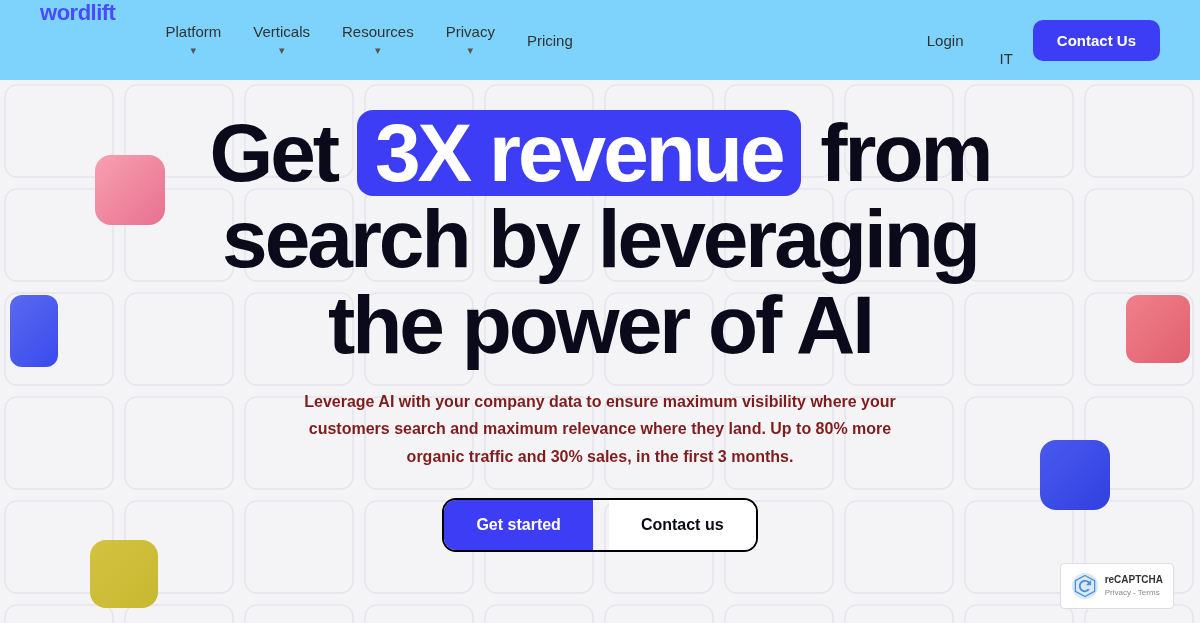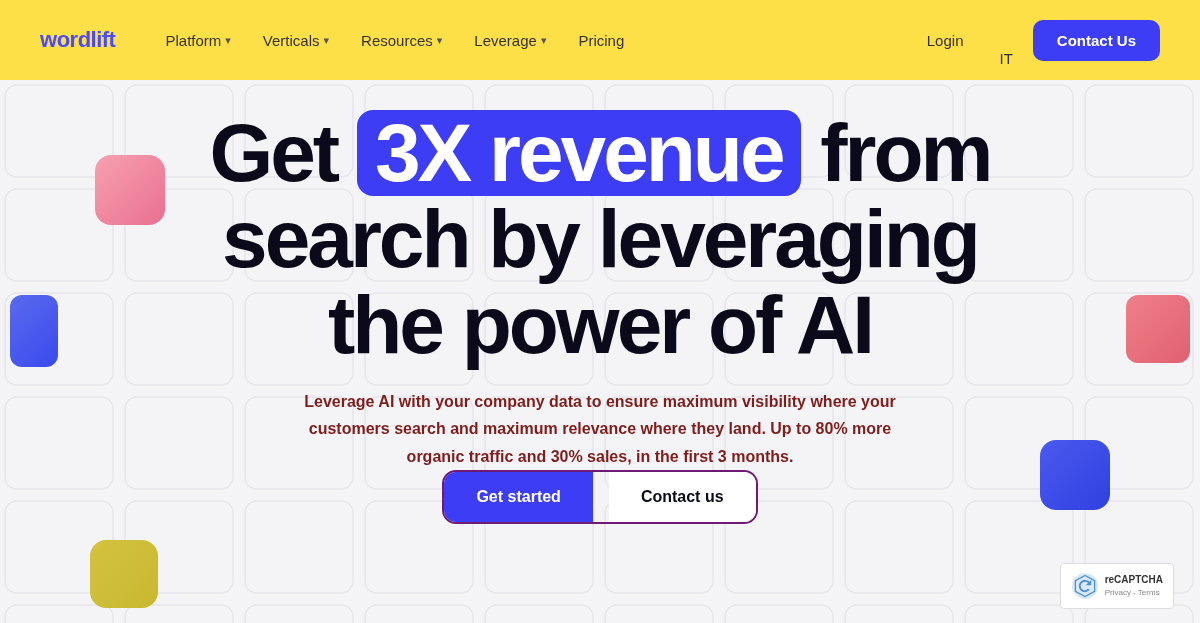--- a/index.html
+++ b/index.html
@@ -11,24 +11,23 @@
       height: 623px;
       overflow: hidden;
       position: relative;
     }
 
     
     nav {
       position: relative;
       z-index: 10;
       display: flex;
-      align-items: center;
       padding: 0 40px;
       height: 80px;
-      background: #fde047;
+      background: #7dd3fc;
     }
 
     .logo {
       font-size: 22px;
       font-weight: 700;
       color: #1a1a2e;
       margin-right: 36px;
       letter-spacing: -0.5px;
     }
     .logo span { color: #4a4aff; }
@@ -43,20 +42,21 @@
     .nav-link {
       padding: 8px 14px;
       font-size: 15px;
       color: #333;
       cursor: pointer;
       border-radius: 6px;
       display: flex;
       align-items: center;
       gap: 4px;
       font-weight: 500;
+      flex-direction: column;
     }
 
     .nav-link .chevron {
       font-size: 11px;
       color: #555;
     }
 
     .nav-right {
       display: flex;
       align-items: center;
@@ -178,23 +178,24 @@
       color: #7f1d1d;
       max-width: 620px;
       line-height: 1.7;
       margin-top: 20px;
       font-weight: 700;
     }
 
     .cta-buttons {
       display: flex;
       gap: 16px;
+      margin-top: 28px;
       border-radius: 14px;
       overflow: hidden;
-      border: 2px solid #701a75;
+      border: 2px solid #000000;
     }
 
     .btn-get-started {
       background: #3d3df5;
       color: #fff;
       border: none;
       padding: 16px 32px;
       font-size: 16px;
       font-weight: 600;
       cursor: pointer;
@@ -250,21 +251,21 @@
     </div>
     <div class="nav-link">
       <span>Verticals</span>
       <span class="chevron">▾</span>
     </div>
     <div class="nav-link">
       <span>Resources</span>
       <span class="chevron">▾</span>
     </div>
     <div class="nav-link">
-      <span>Leverage</span>
+      <span>Privacy</span>
       <span class="chevron">▾</span>
     </div>
     <div class="nav-link">
       <span>Pricing</span>
     </div>
   </div>
   <div class="nav-right">
     <span class="nav-login">Login</span>
     <span class="nav-it">IT</span>
     <button class="btn-contact-nav">Contact Us</button>

